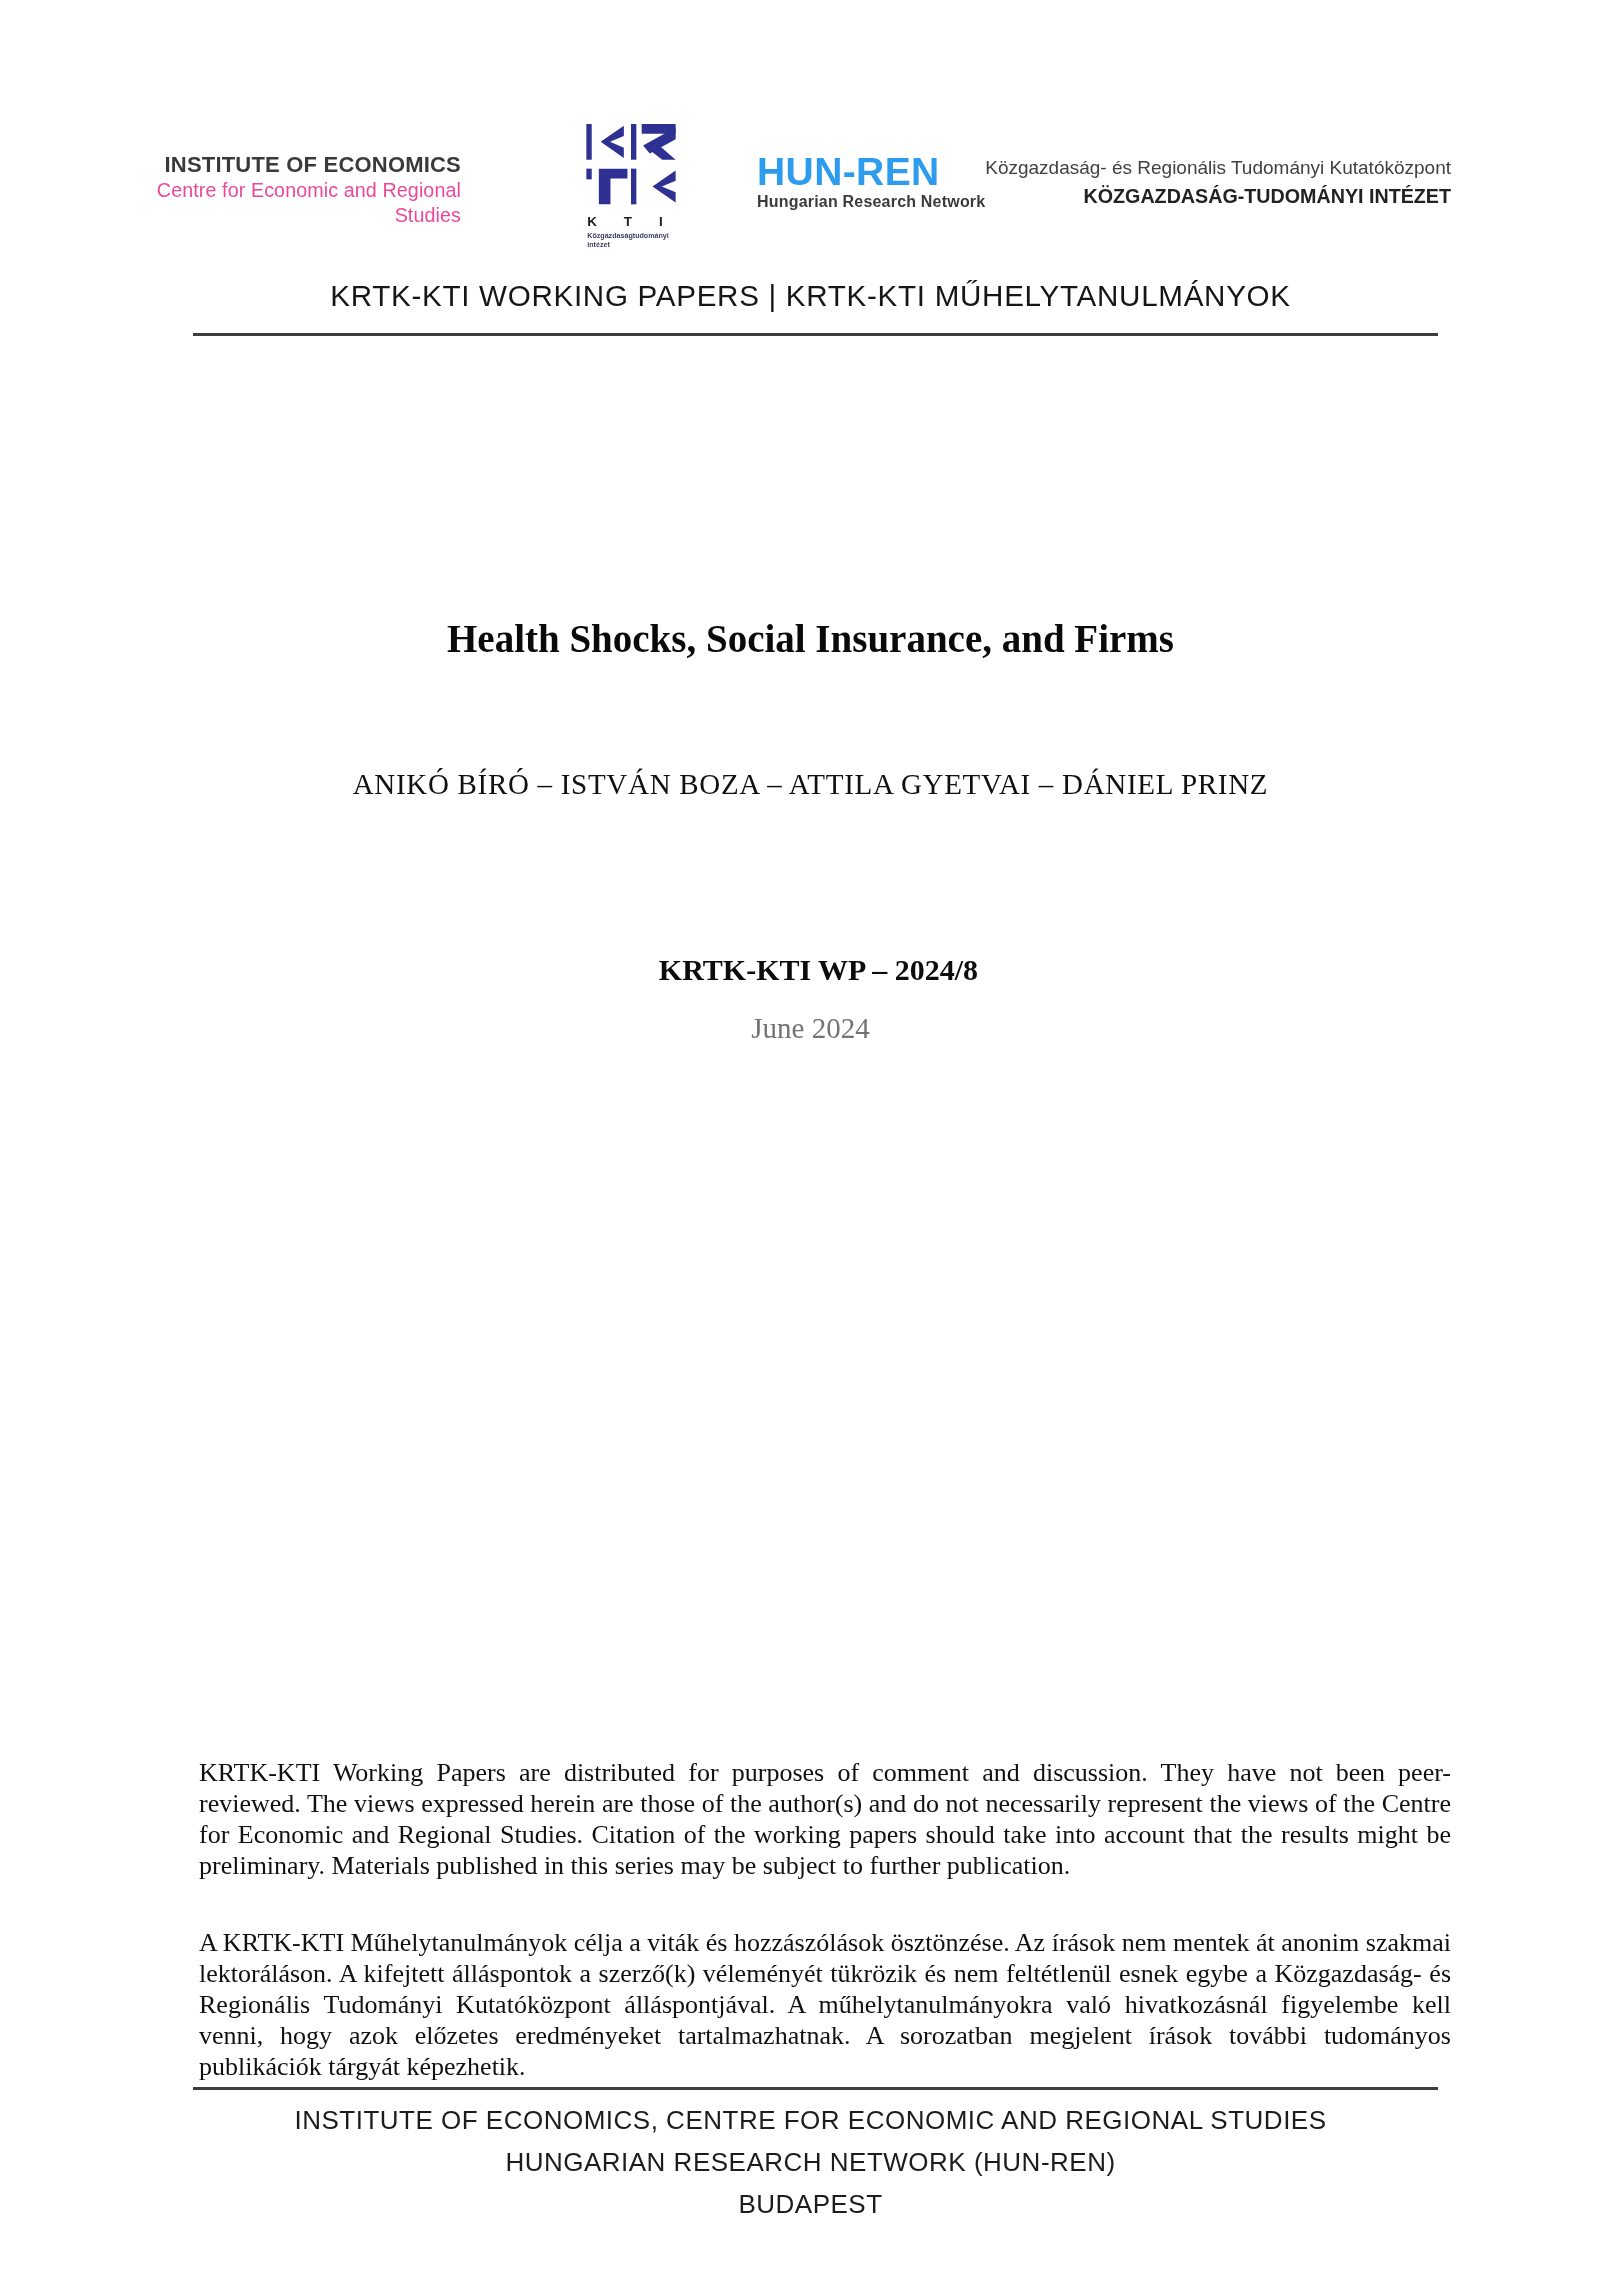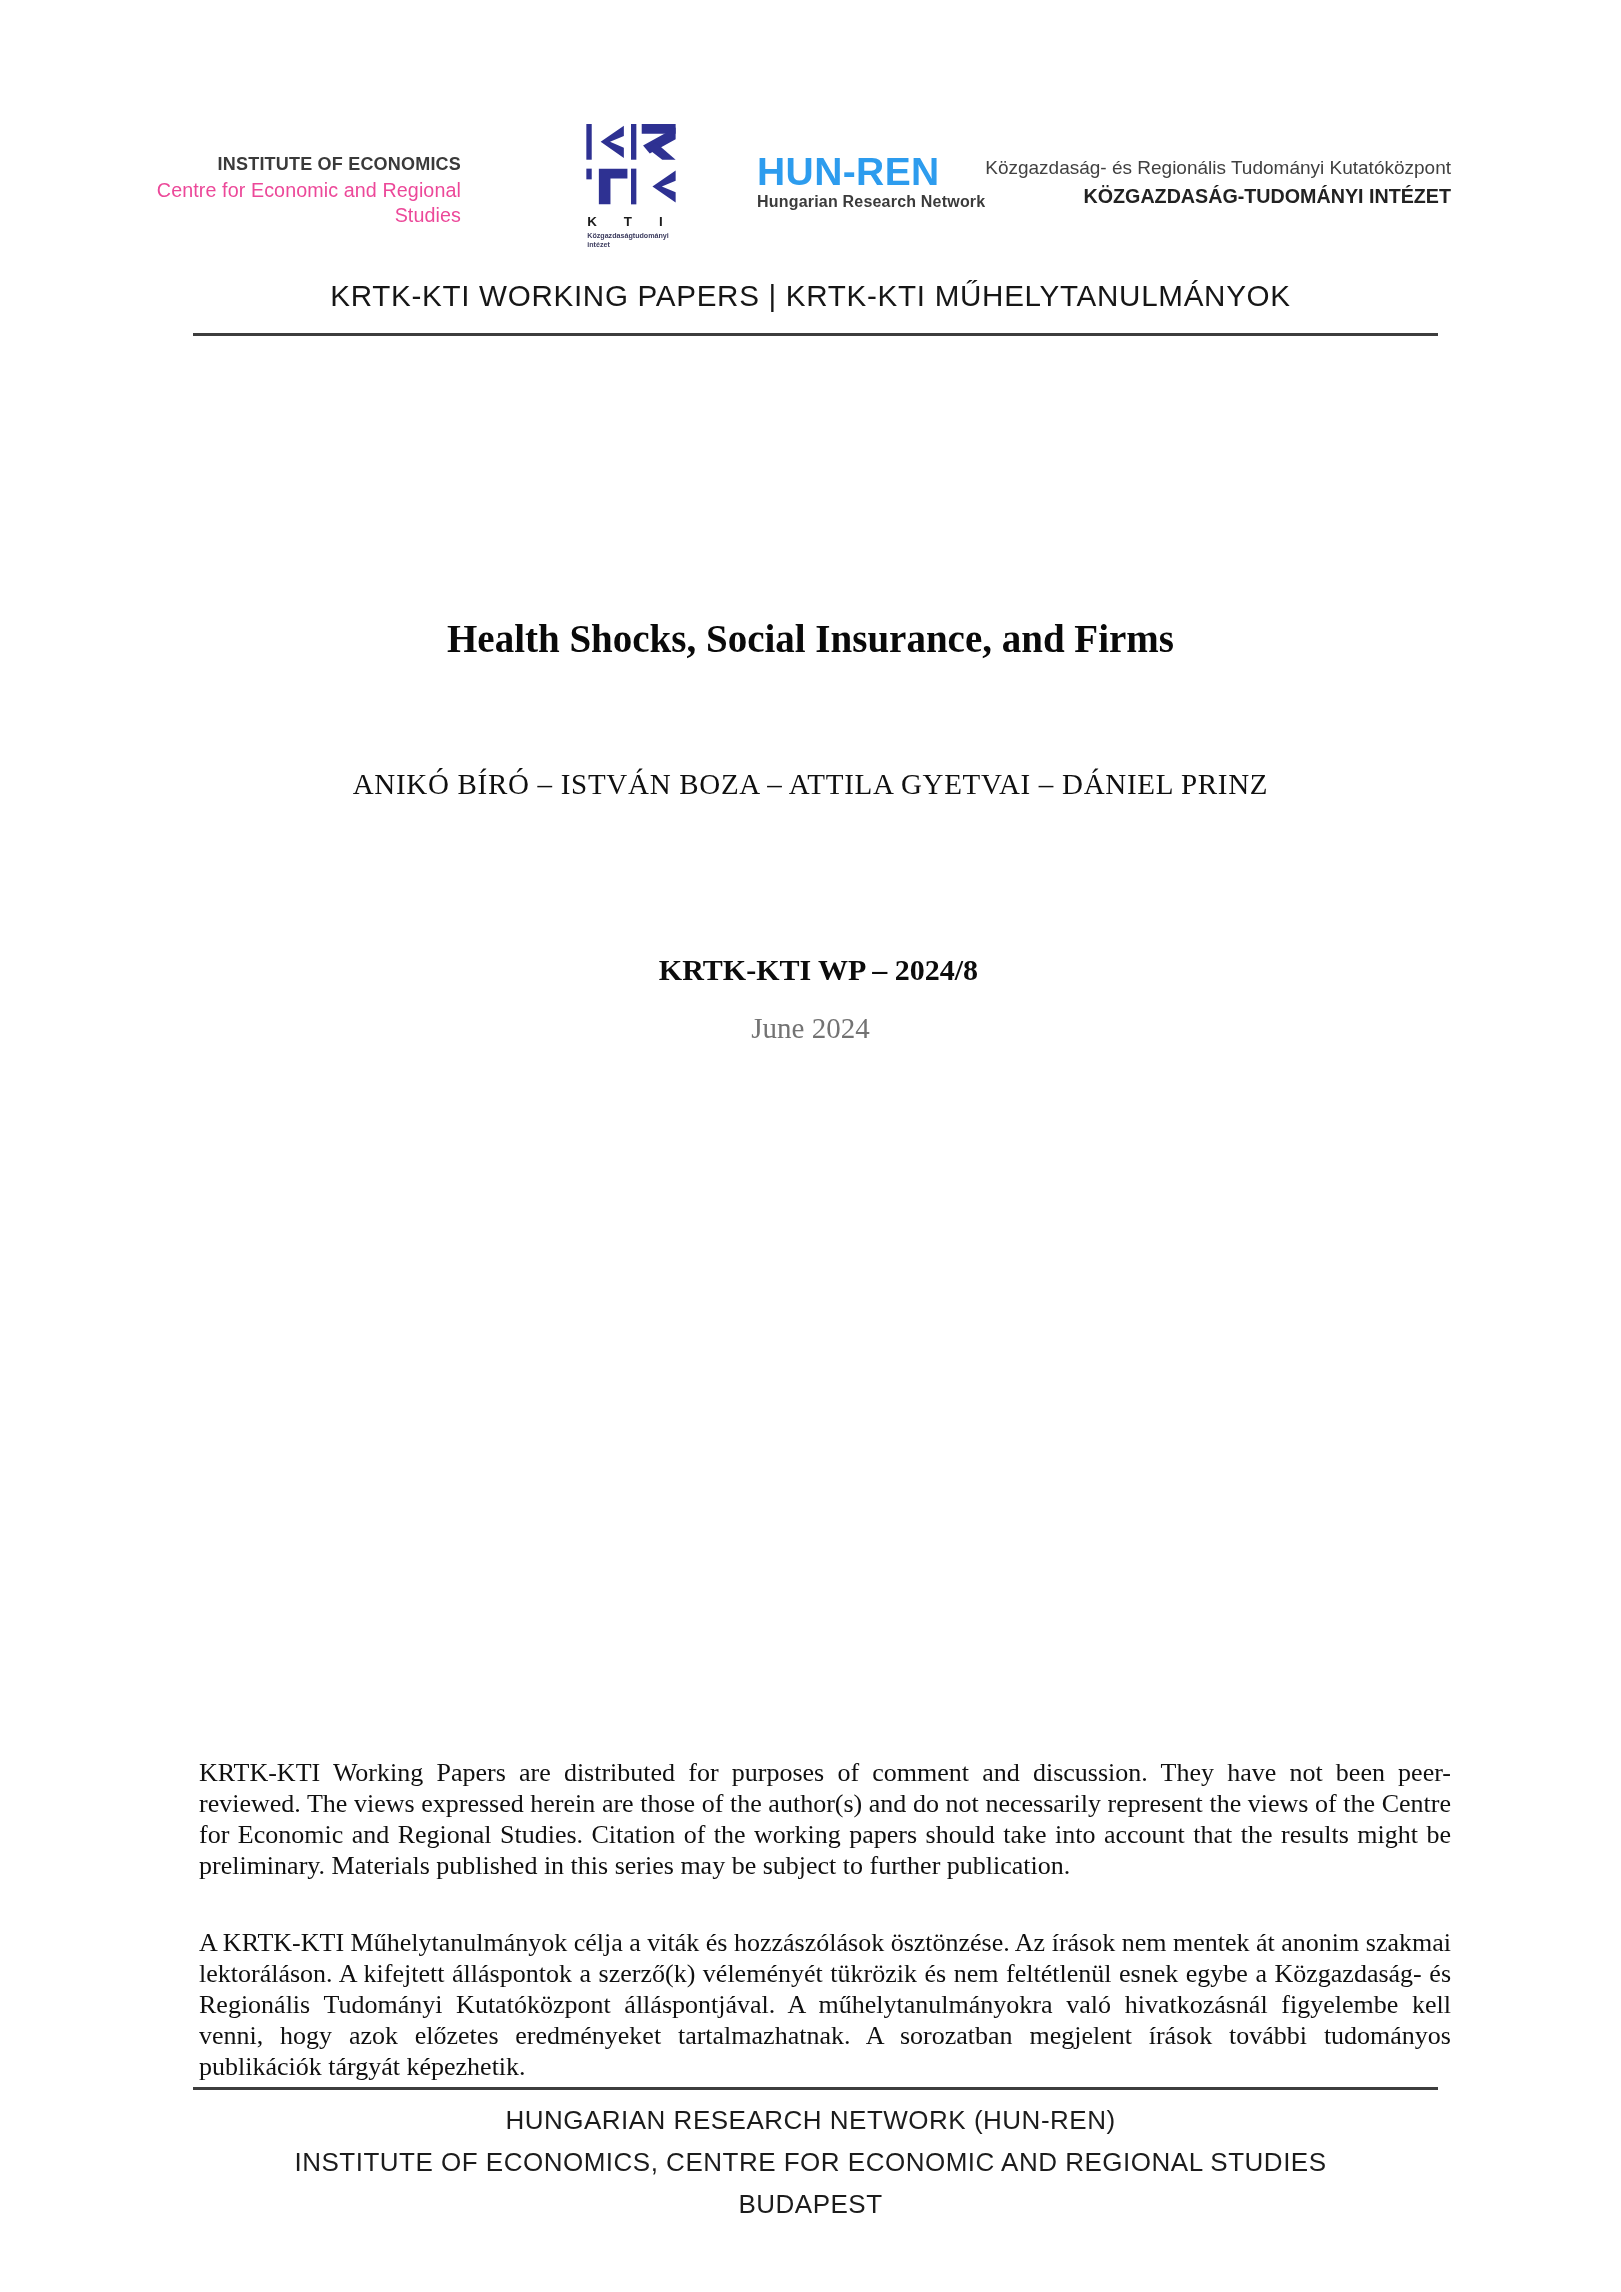--- a/index.html
+++ b/index.html
@@ -14,21 +14,21 @@
   }
 
   
   .hdr-left {
     position: absolute;
     left: 134px; top: 154px; width: 327px;
     text-align: right;
     font-family: "Liberation Sans", sans-serif;
   }
   .hdr-left .l1 {
-    font-size: 18px; font-weight: 700; color: #3a3a3a; letter-spacing: 0.2px;
+    font-size: 22px; font-weight: 700; color: #3a3a3a; letter-spacing: 0.2px;
     line-height: 21.5px;
   }
   .hdr-left .l2 {
     font-size: 19.7px; font-weight: 400; color: #ec4899; letter-spacing: 0.1px;
     line-height: 25px; margin-top: 2.7px;
   }
 
   .krtk-logo { position: absolute; left: 586px; top: 124px; }
 
   .hunren { position: absolute; left: 757px; top: 152px; font-family: "Liberation Sans", sans-serif; }
@@ -142,19 +142,19 @@
   <div class="title">Health Shocks, Social Insurance, and Firms</div>
   <div class="authors">ANIKÓ BÍRÓ – ISTVÁN BOZA – ATTILA GYETVAI – DÁNIEL PRINZ</div>
   <div class="wp-number">KRTK-KTI WP – 2024/8</div>
   <div class="wp-date">June 2024</div>
 
   <div class="disclaimer disclaimer-en">KRTK-KTI Working Papers are distributed for purposes of comment and discussion. They have not been peer-reviewed. The views expressed herein are those of the author(s) and do not necessarily represent the views of the Centre for Economic and Regional Studies. Citation of the working papers should take into account that the results might be preliminary. Materials published in this series may be subject to further publication.</div>
   <div class="disclaimer disclaimer-hu">A KRTK-KTI Műhelytanulmányok célja a viták és hozzászólások ösztönzése. Az írások nem mentek át anonim szakmai lektoráláson. A kifejtett álláspontok a szerző(k) véleményét tükrözik és nem feltétlenül esnek egybe a Közgazdaság- és Regionális Tudományi Kutatóközpont álláspontjával. A műhelytanulmányokra való hivatkozásnál figyelembe kell venni, hogy azok előzetes eredményeket tartalmazhatnak. A sorozatban megjelent írások további tudományos publikációk tárgyát képezhetik.</div>
 
   <div class="rule rule-bottom"></div>
   <div class="footer">
+    <div class="f-line">INSTITUTE OF ECONOMICS, CENTRE FOR ECONOMIC AND REGIONAL STUDIES</div>
     <div class="f-line">HUNGARIAN RESEARCH NETWORK (HUN-REN)</div>
-    <div class="f-line">INSTITUTE OF ECONOMICS, CENTRE FOR ECONOMIC AND REGIONAL STUDIES</div>
     <div class="f-line">BUDAPEST</div>
   </div>
 
 </div>
 
 
 </body></html>

